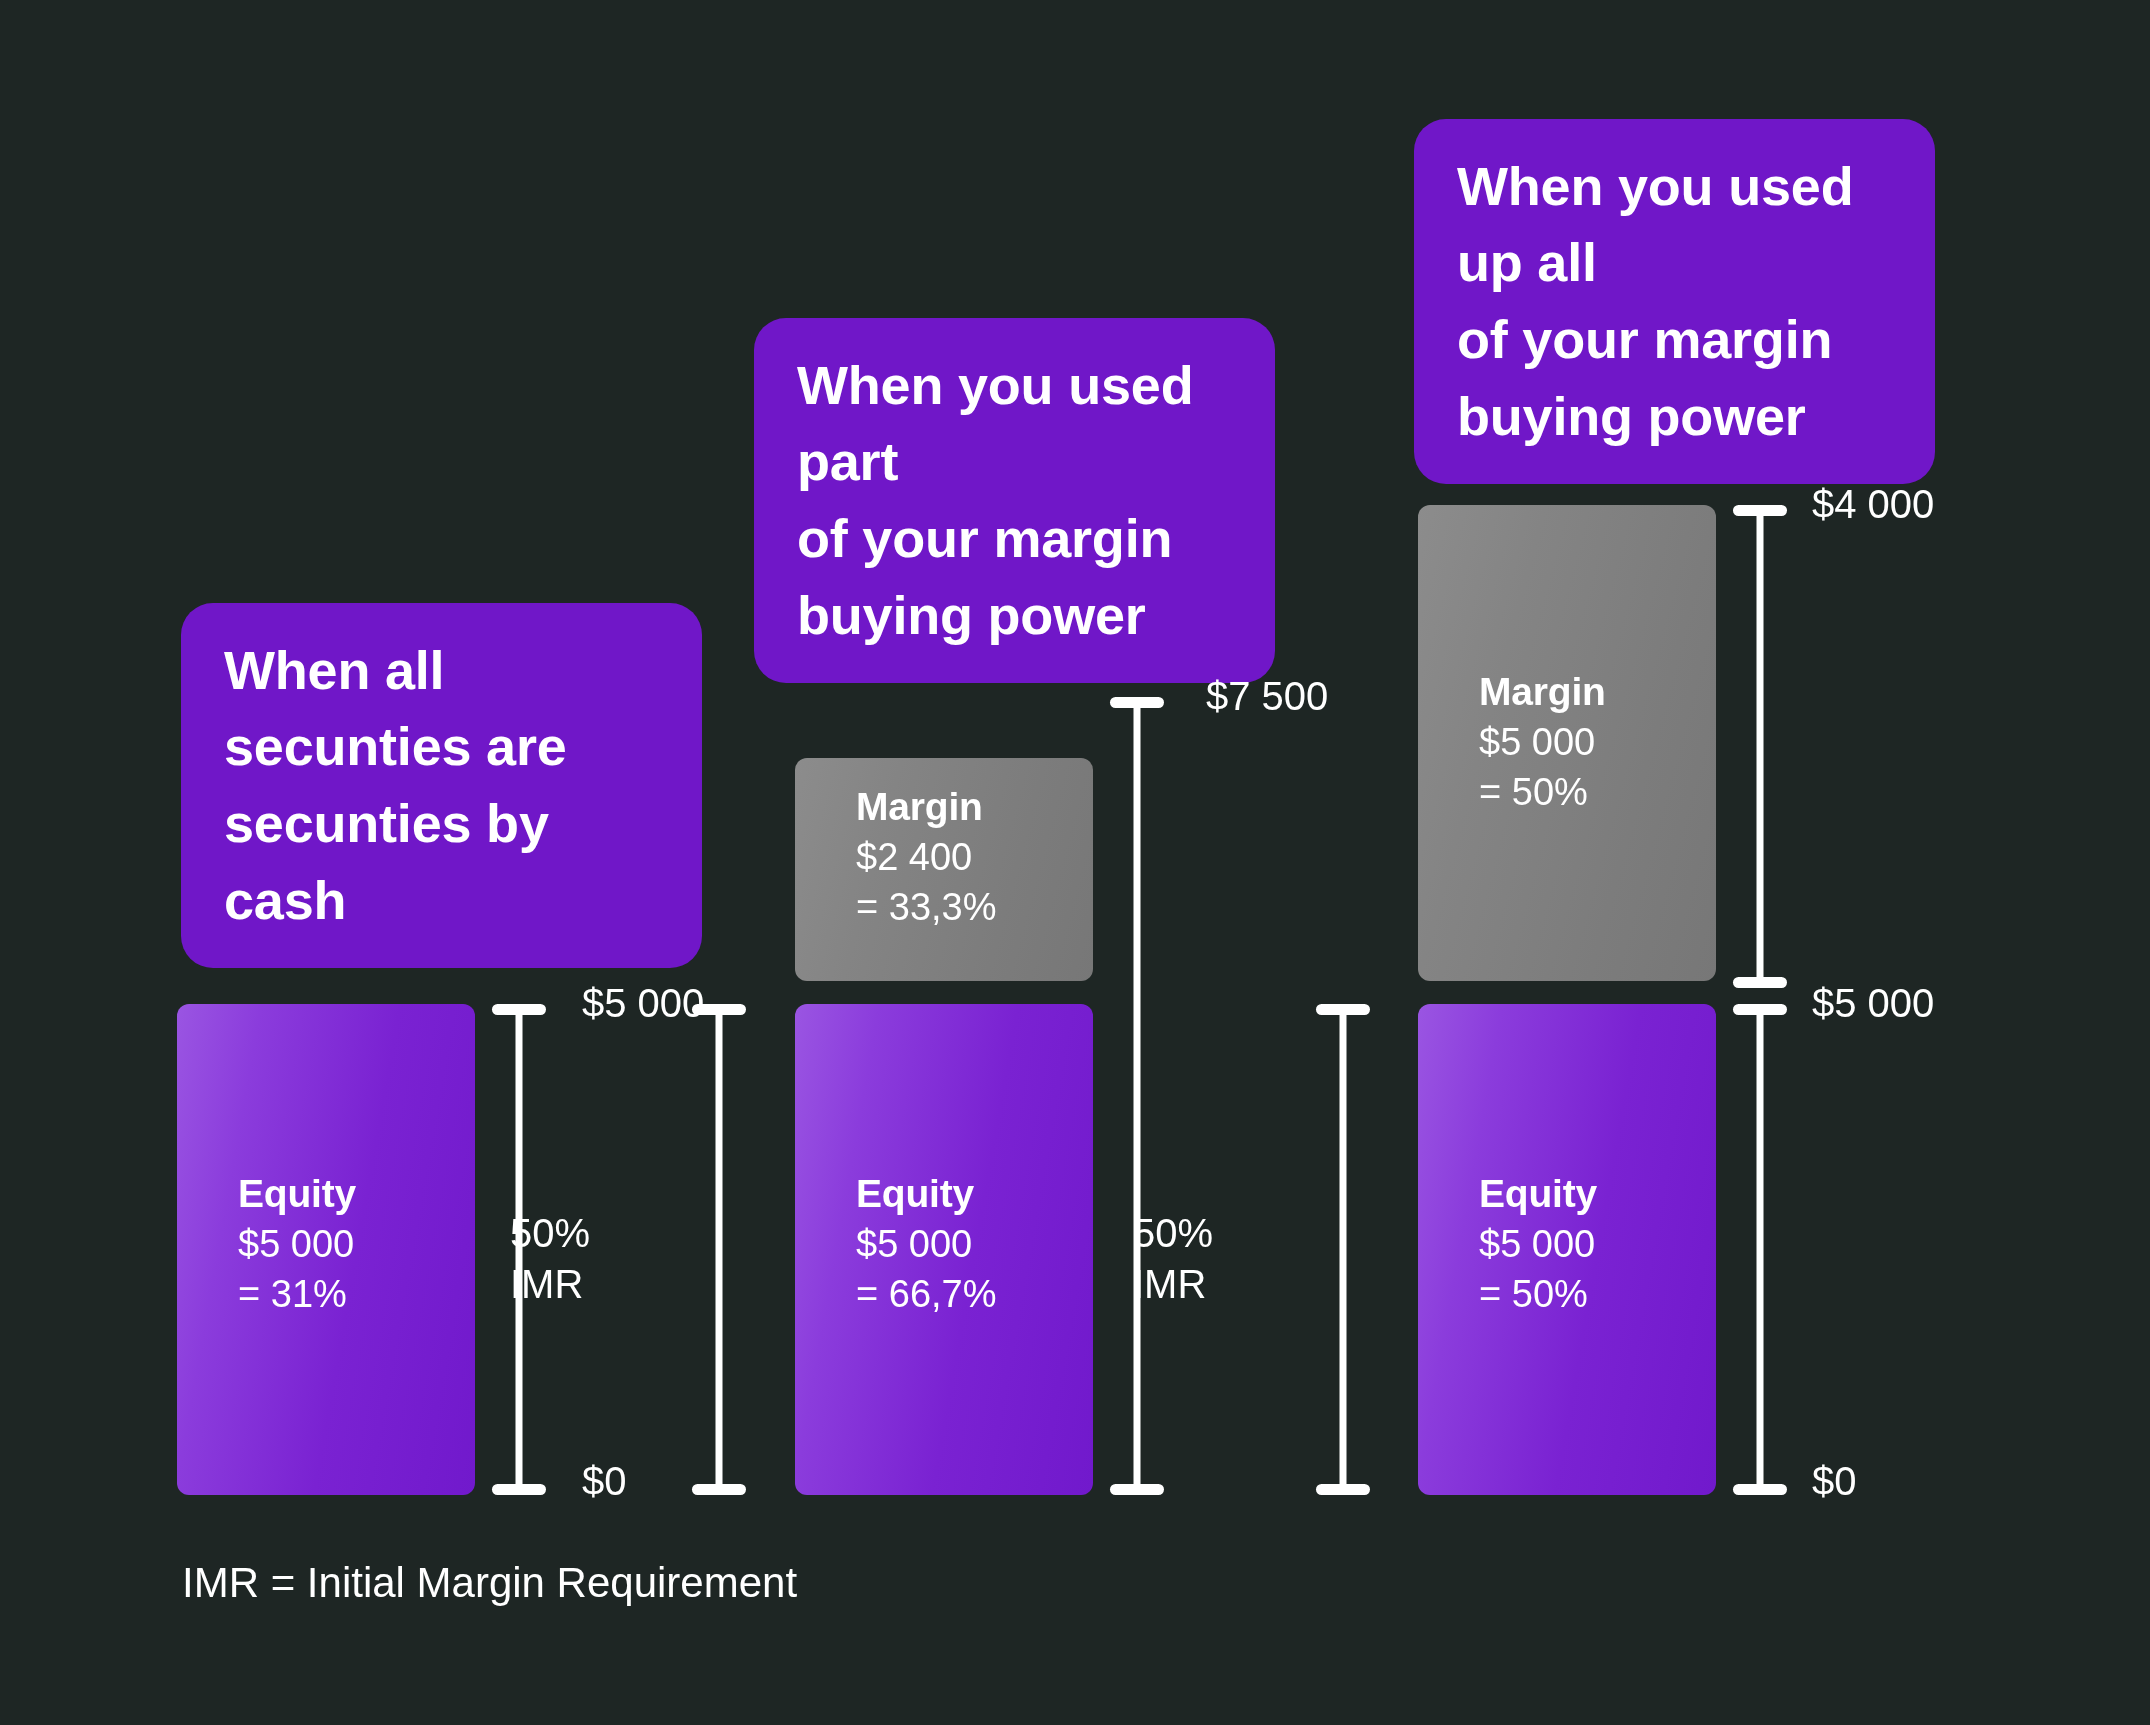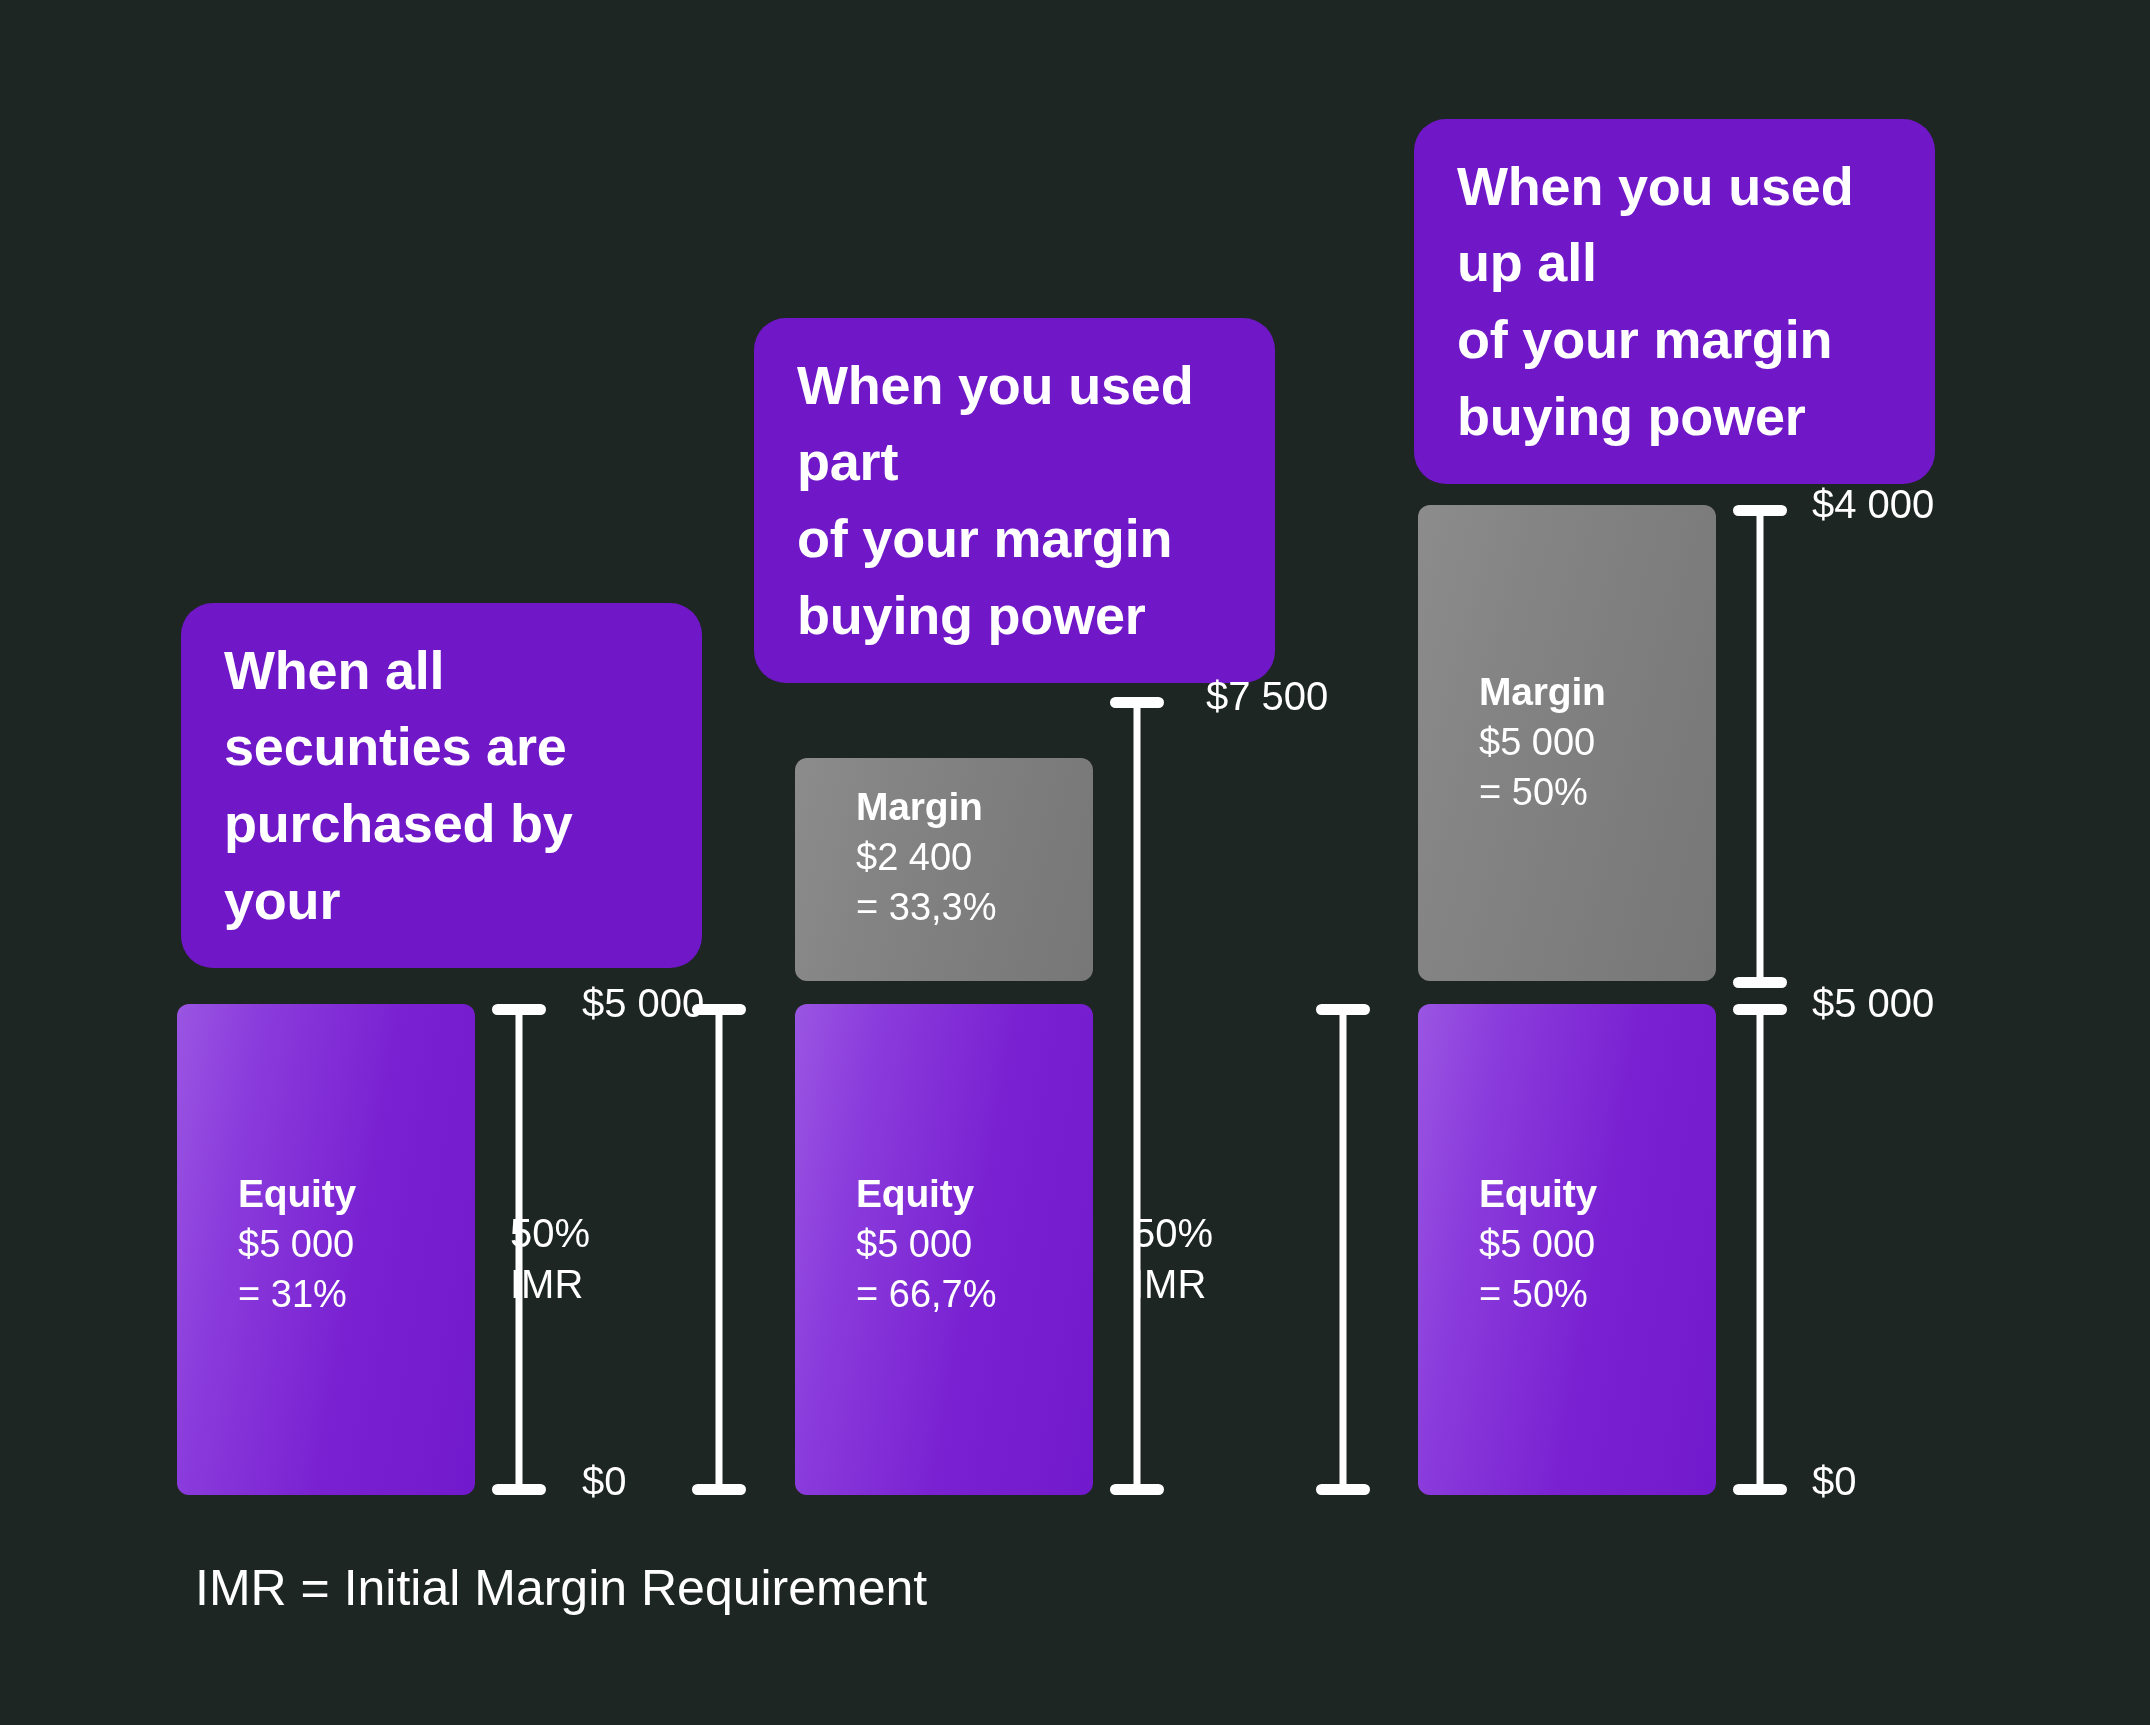--- a/index.html
+++ b/index.html
@@ -113,37 +113,37 @@
     font-weight: 400;
     line-height: 1.27;
     text-align: left;
     white-space: pre-line;
     letter-spacing: 0px;
   }
 
   
   #footer-note {
     position: absolute;
-    left: 195px;
+    left: 182px;
     top: 1559px;
     color: #ffffff;
-    font-size: 50px;
+    font-size: 42px;
     font-weight: 400;
     letter-spacing: 0px;
     white-space: nowrap;
   }
 </style>
 </head>
 <body>
 
 <div id="canvas">
 
   <div class="callout" id="callout-1">When all
 secunties are
-purchased by your</div>
+secunties by cash</div>
 
   <div class="callout" id="callout-2">When you used part
 of your margin
 buying power</div>
 
   <div class="callout" id="callout-3">When you used up all
 of your margin
 buying power</div>
 
   <div class="group" id="group-1">

